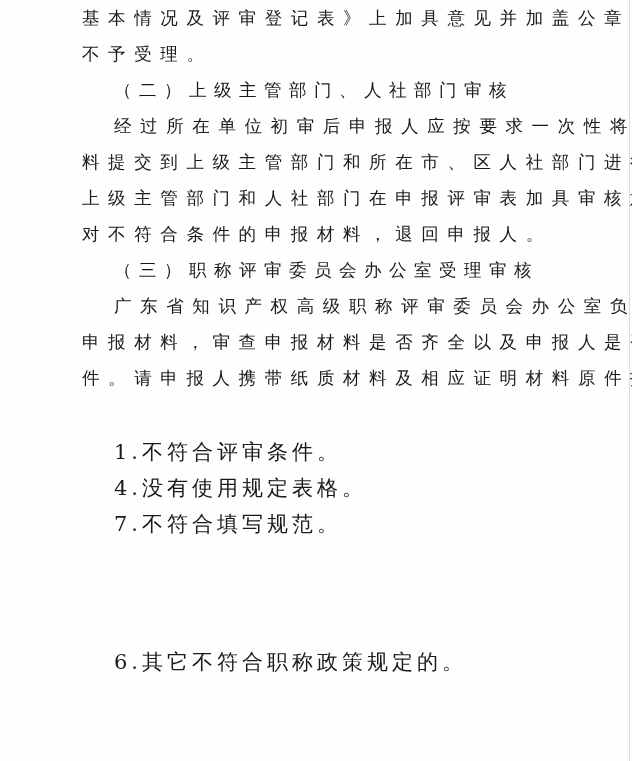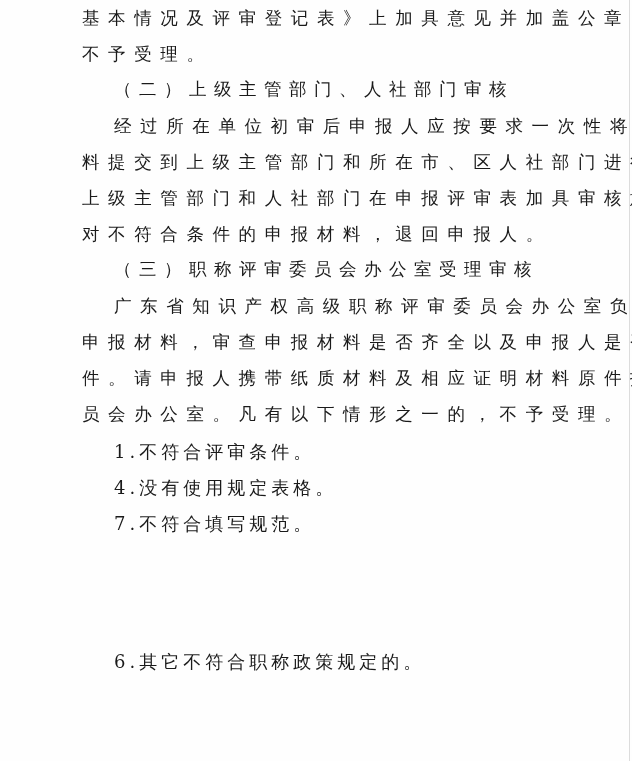--- a/index.html
+++ b/index.html
@@ -3,39 +3,38 @@
   <meta charset="utf-8">
   <style>
     html, body { margin: 0; padding: 0; background: #ffffff; }
     body { width: 632px; height: 761px; position: relative; overflow: hidden;
       font-family: "DejaVu Serif", "Liberation Serif", serif; color: #1a1a1a; }
     .page { position: absolute; left: 0; top: 0; width: 632px; height: 761px; background: #fefefe; }
     .right-edge { position: absolute; right: 2px; top: 0; width: 1px; height: 761px; background: #dcdcdc; }
     .line { position: absolute; left: 82px; width: 470px; height: 36px; line-height: 36px;
       font-size: 17.5px; letter-spacing: 8.6px; white-space: nowrap; }
     .indent { left: 114px; }
-    .indent-sub { left: 114px; letter-spacing: 7.5px; font-family: Liberation Mono, monospace; }
-    .list { left: 114px; letter-spacing: 4px; font-size: 18px; }
+    .indent-sub { left: 114px; letter-spacing: 7.5px; }
+    .list { left: 114px; letter-spacing: 4px; font-size: 21px; }
   </style>
 </head>
 <body>
 
 <div class="page">
   <div class="right-edge"></div>
 
   <div class="line" style="top:0px">基本情况及评审登记表》上加具意见并加盖公章，作为申报材</div>
   <div class="line" style="top:36px">不予受理。</div>
   <div class="line indent-sub" style="top:72px">（二）上级主管部门、人社部门审核</div>
   <div class="line indent" style="top:108px">经过所在单位初审后申报人应按要求一次性将全部申报材</div>
   <div class="line" style="top:144px">料提交到上级主管部门和所在市、区人社部门进行审核，并由</div>
   <div class="line" style="top:180px">上级主管部门和人社部门在申报评审表加具审核意见和公章。</div>
   <div class="line indent-sub" style="top:252px">（三）职称评审委员会办公室受理审核</div>
   <div class="line" style="top:216px">对不符合条件的申报材料，退回申报人。</div>
   <div class="line indent" style="top:288px">广东省知识产权高级职称评审委员会办公室负责受理审核</div>
   <div class="line" style="top:324px">申报材料，审查申报材料是否齐全以及申报人是否符合评审条</div>
   <div class="line" style="top:360px">件。请申报人携带纸质材料及相应证明材料原件报送至评审委</div>
-  <div class="line" style="top:396px">员会办公室。凡有以下情形之一的，不予受理。</div>
   <div class="line list" style="top:434px">1.不符合评审条件。</div>
   <div class="line list" style="top:470px">4.没有使用规定表格。</div>
   <div class="line list" style="top:506px">7.不符合填写规范。</div>
 
   <div class="line list" style="top:644px">6.其它不符合职称政策规定的。</div>
 </div>
 
 </body></html>

